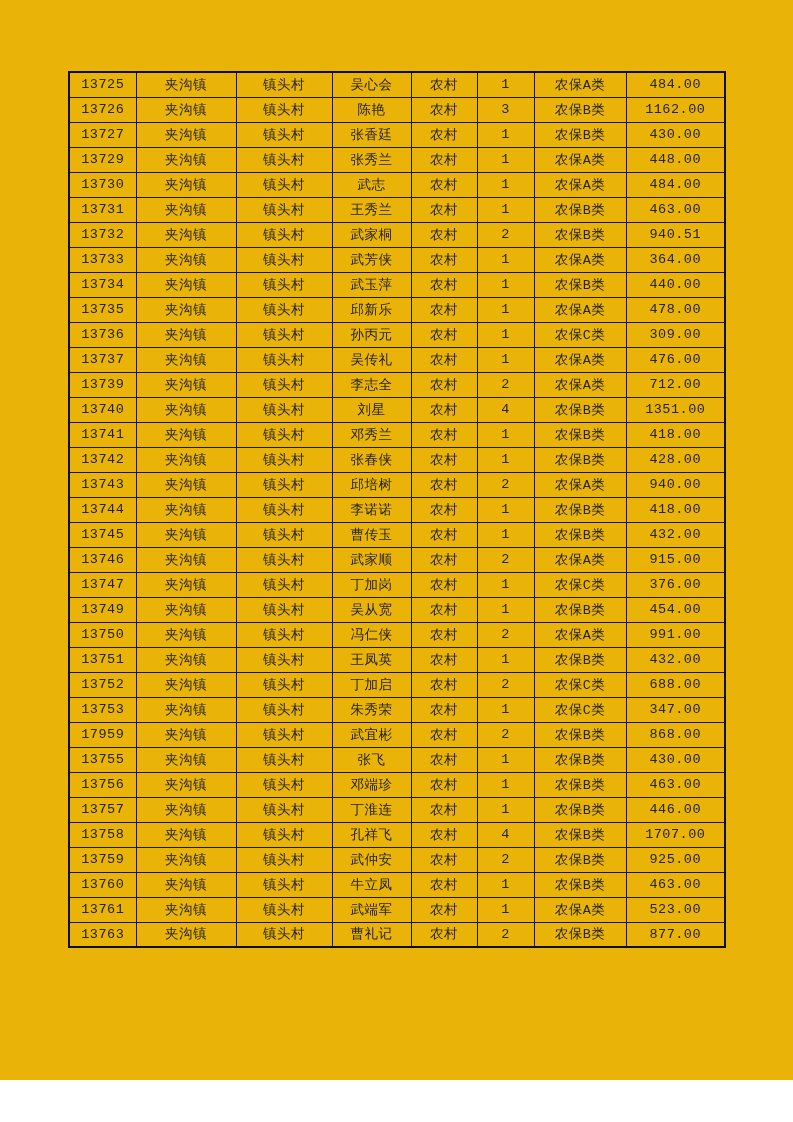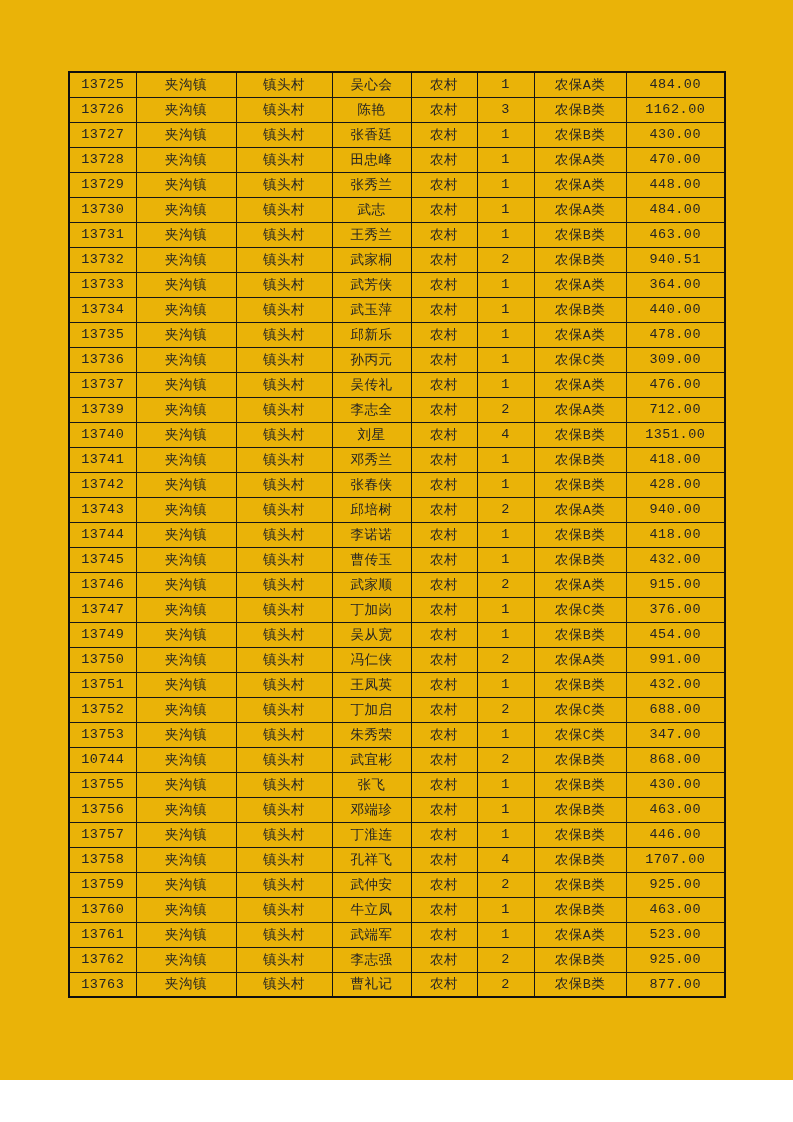--- a/index.html
+++ b/index.html
@@ -91,30 +91,20 @@
           <td>13727</td>
           <td>夹沟镇</td>
           <td>镇头村</td>
           <td>张香廷</td>
           <td>农村</td>
           <td>1</td>
           <td>农保B类</td>
           <td>430.00</td>
         </tr>
         <tr>
-          <td>13728</td>
-          <td>夹沟镇</td>
-          <td>镇头村</td>
-          <td>田忠峰</td>
-          <td>农村</td>
-          <td>1</td>
-          <td>农保A类</td>
-          <td>470.00</td>
-        </tr>
-        <tr>
           <td>13729</td>
           <td>夹沟镇</td>
           <td>镇头村</td>
           <td>张秀兰</td>
           <td>农村</td>
           <td>1</td>
           <td>农保A类</td>
           <td>448.00</td>
         </tr>
         <tr>
@@ -331,21 +321,21 @@
           <td>13753</td>
           <td>夹沟镇</td>
           <td>镇头村</td>
           <td>朱秀荣</td>
           <td>农村</td>
           <td>1</td>
           <td>农保C类</td>
           <td>347.00</td>
         </tr>
         <tr>
-          <td>10744</td>
+          <td>17959</td>
           <td>夹沟镇</td>
           <td>镇头村</td>
           <td>武宜彬</td>
           <td>农村</td>
           <td>2</td>
           <td>农保B类</td>
           <td>868.00</td>
         </tr>
         <tr>
           <td>13755</td>
@@ -409,30 +399,20 @@
         </tr>
         <tr>
           <td>13761</td>
           <td>夹沟镇</td>
           <td>镇头村</td>
           <td>武端军</td>
           <td>农村</td>
           <td>1</td>
           <td>农保A类</td>
           <td>523.00</td>
-        </tr>
-        <tr>
-          <td>13762</td>
-          <td>夹沟镇</td>
-          <td>镇头村</td>
-          <td>李志强</td>
-          <td>农村</td>
-          <td>2</td>
-          <td>农保B类</td>
-          <td>925.00</td>
         </tr>
         <tr>
           <td>13763</td>
           <td>夹沟镇</td>
           <td>镇头村</td>
           <td>曹礼记</td>
           <td>农村</td>
           <td>2</td>
           <td>农保B类</td>
           <td>877.00</td>

